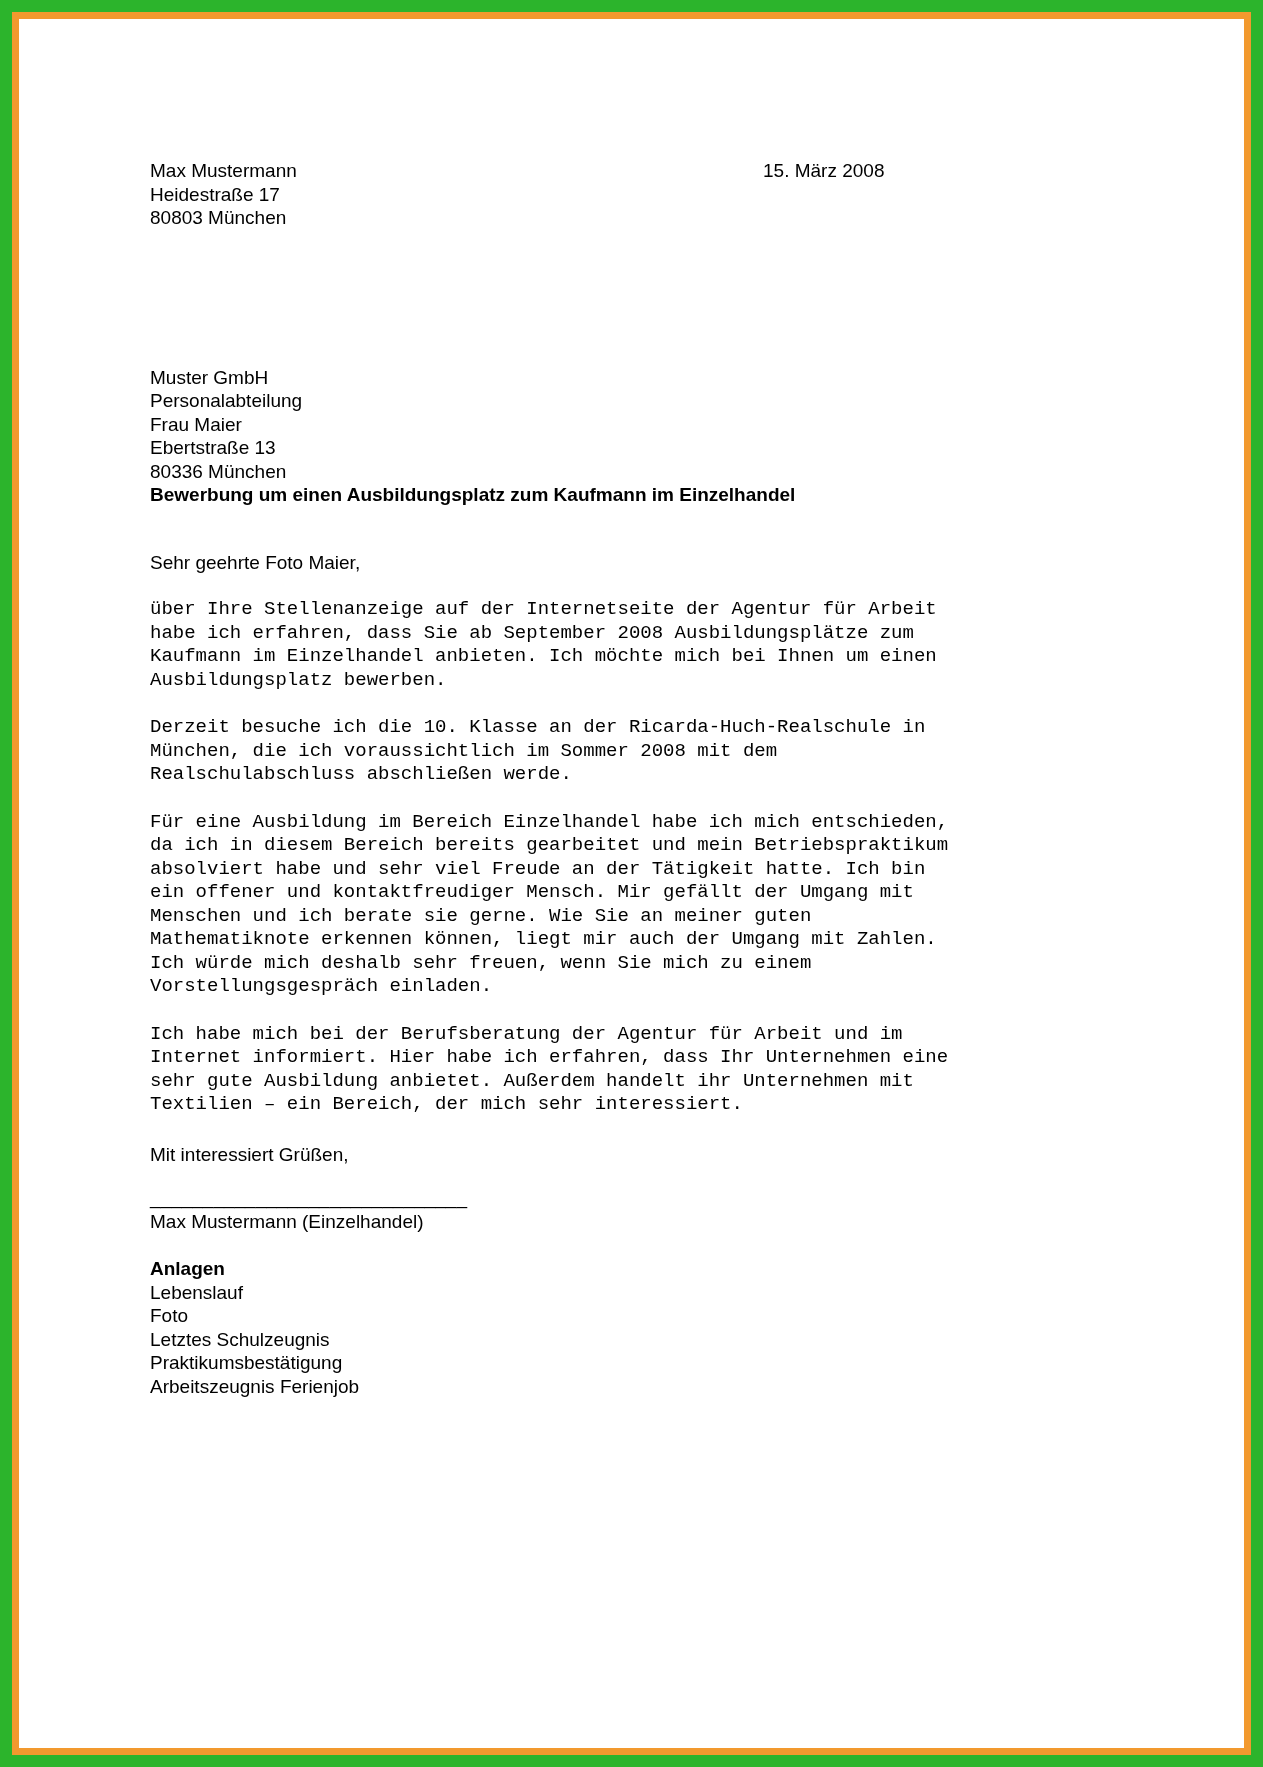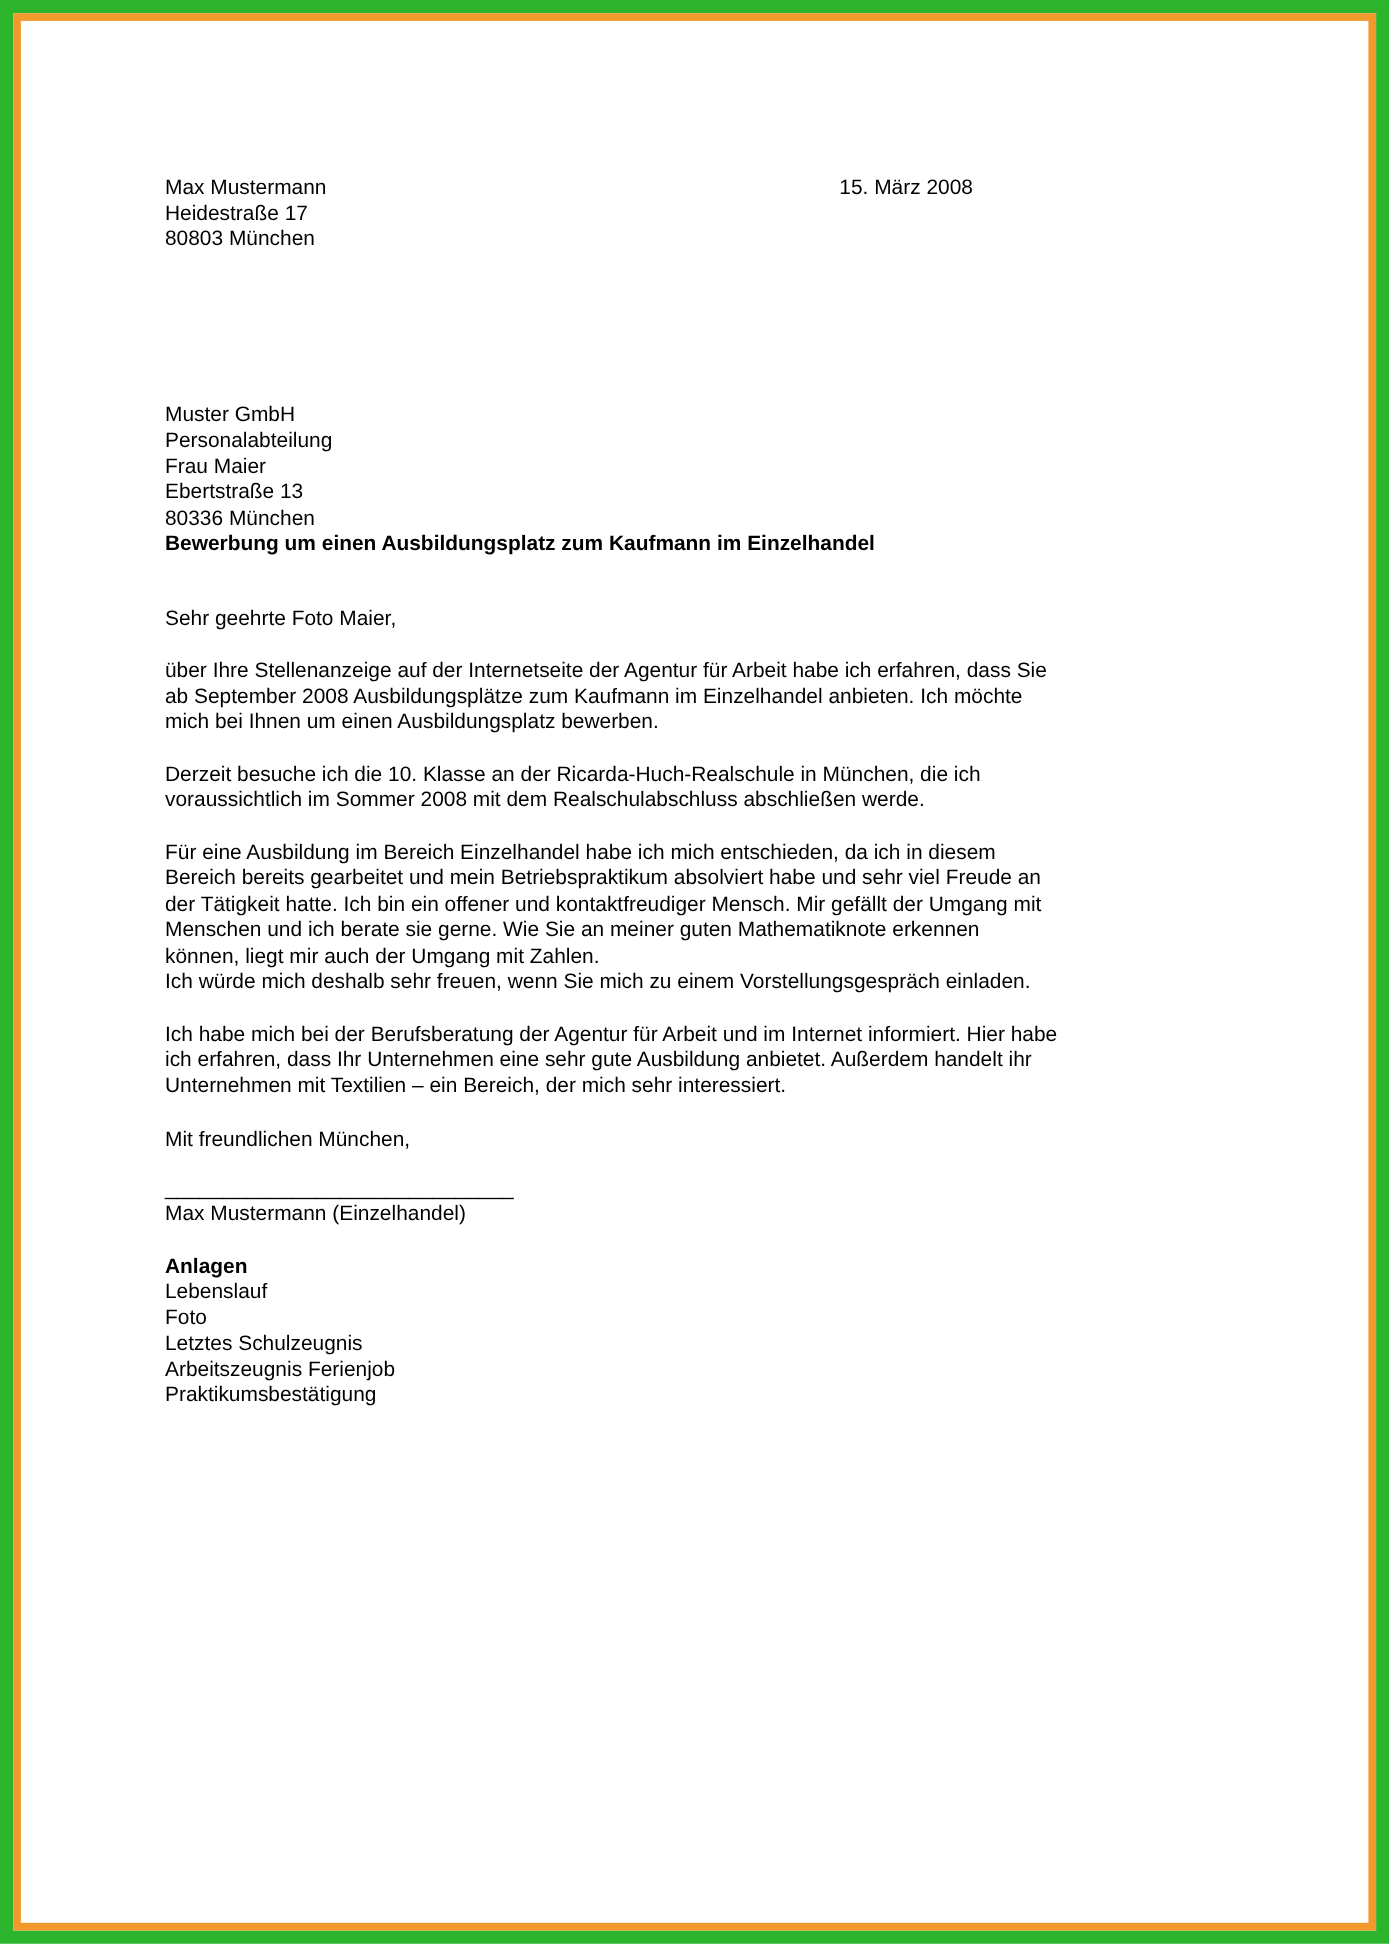--- a/index.html
+++ b/index.html
@@ -50,20 +50,21 @@
     margin-top: 136px;
   }
   .subject {
     font-weight: bold;
   }
   .salutation {
     margin: 44px 0 0 0;
   }
   p.para {
     margin: 24px 0 0 0;
+    font-family: Liberation Mono, monospace;
   }
   p.para.no-gap {
     margin: 0;
   }
   .closing {
     margin: 26px 0 0 0;
   }
   .signature {
     margin-top: 20px;
   }
@@ -102,32 +103,32 @@
         <div class="subject">Bewerbung um einen Ausbildungsplatz zum Kaufmann im Einzelhandel</div>
 
         <p class="salutation">Sehr geehrte Foto Maier,</p>
 
         <p class="para">über Ihre Stellenanzeige auf der Internetseite der Agentur für Arbeit habe ich erfahren, dass Sie ab September 2008 Ausbildungsplätze zum Kaufmann im Einzelhandel anbieten. Ich möchte mich bei Ihnen um einen Ausbildungsplatz bewerben.</p>
         <p class="para">Derzeit besuche ich die 10. Klasse an der Ricarda-Huch-Realschule in München, die ich voraussichtlich im Sommer 2008 mit dem Realschulabschluss abschließen werde.</p>
         <p class="para">Für eine Ausbildung im Bereich Einzelhandel habe ich mich entschieden, da ich in diesem Bereich bereits gearbeitet und mein Betriebspraktikum absolviert habe und sehr viel Freude an der Tätigkeit hatte. Ich bin ein offener und kontaktfreudiger Mensch. Mir gefällt der Umgang mit Menschen und ich berate sie gerne. Wie Sie an meiner guten Mathematiknote erkennen können, liegt mir auch der Umgang mit Zahlen.</p>
         <p class="para no-gap">Ich würde mich deshalb sehr freuen, wenn Sie mich zu einem Vorstellungsgespräch einladen.</p>
         <p class="para">Ich habe mich bei der Berufsberatung der Agentur für Arbeit und im Internet informiert. Hier habe ich erfahren, dass Ihr Unternehmen eine sehr gute Ausbildung anbietet. Außerdem handelt ihr Unternehmen mit Textilien – ein Bereich, der mich sehr interessiert.</p>
 
-        <p class="closing">Mit freundlichen München,</p>
+        <p class="closing">Mit interessiert Grüßen,</p>
 
         <div class="signature">
           <div>______________________________</div>
           <div>Max Mustermann (Einzelhandel)</div>
         </div>
 
         <div class="enclosures">
           <div class="enclosures-title">Anlagen</div>
           <div>Lebenslauf</div>
           <div>Foto</div>
           <div>Letztes Schulzeugnis</div>
+          <div>Praktikumsbestätigung</div>
           <div>Arbeitszeugnis Ferienjob</div>
-          <div>Praktikumsbestätigung</div>
         </div>
 
       </div>
     </div>
   </div>
 </div>
 
 </body></html>

